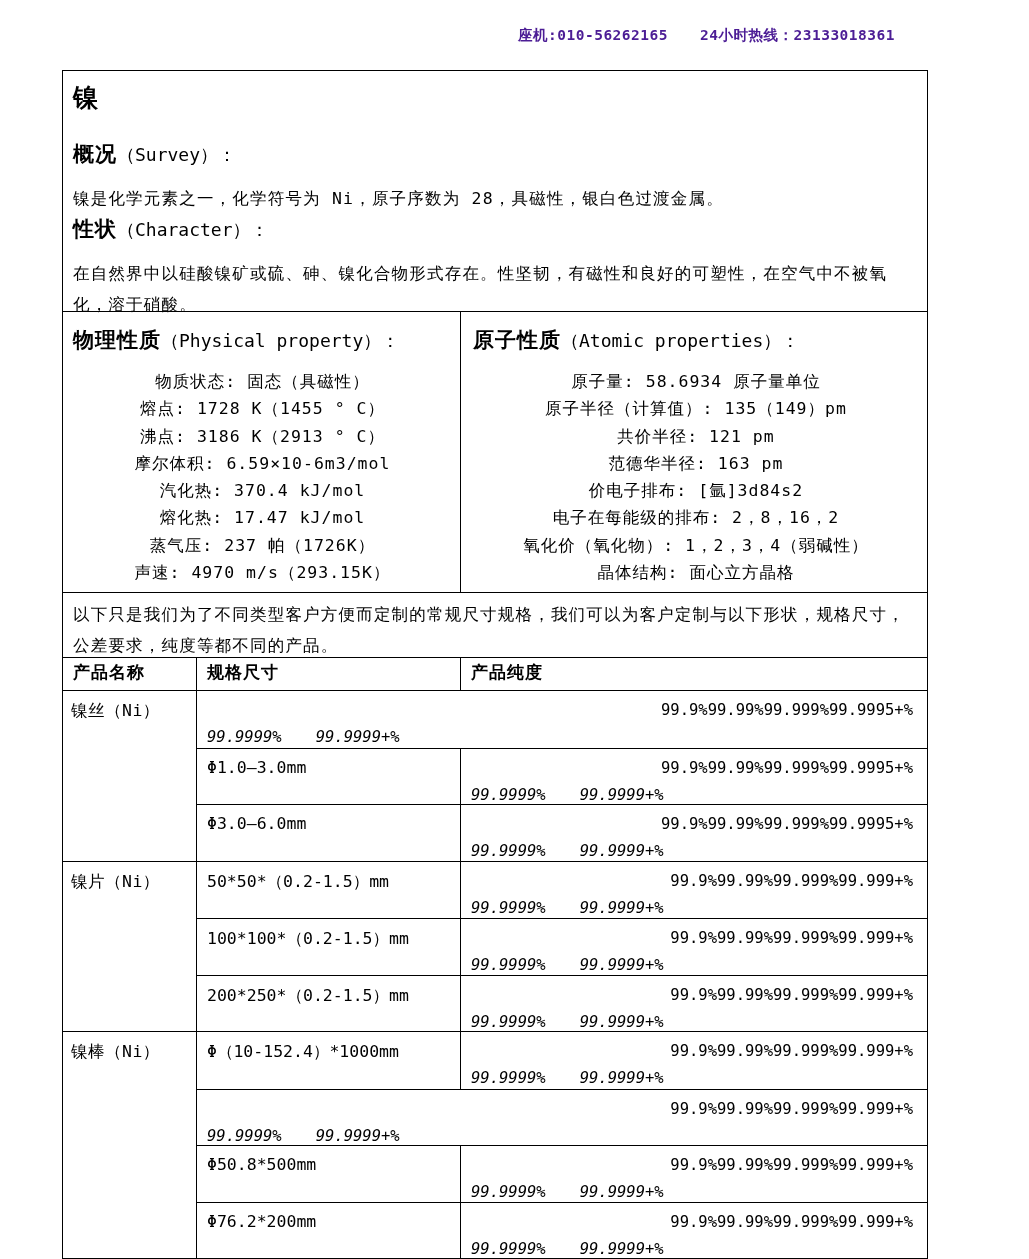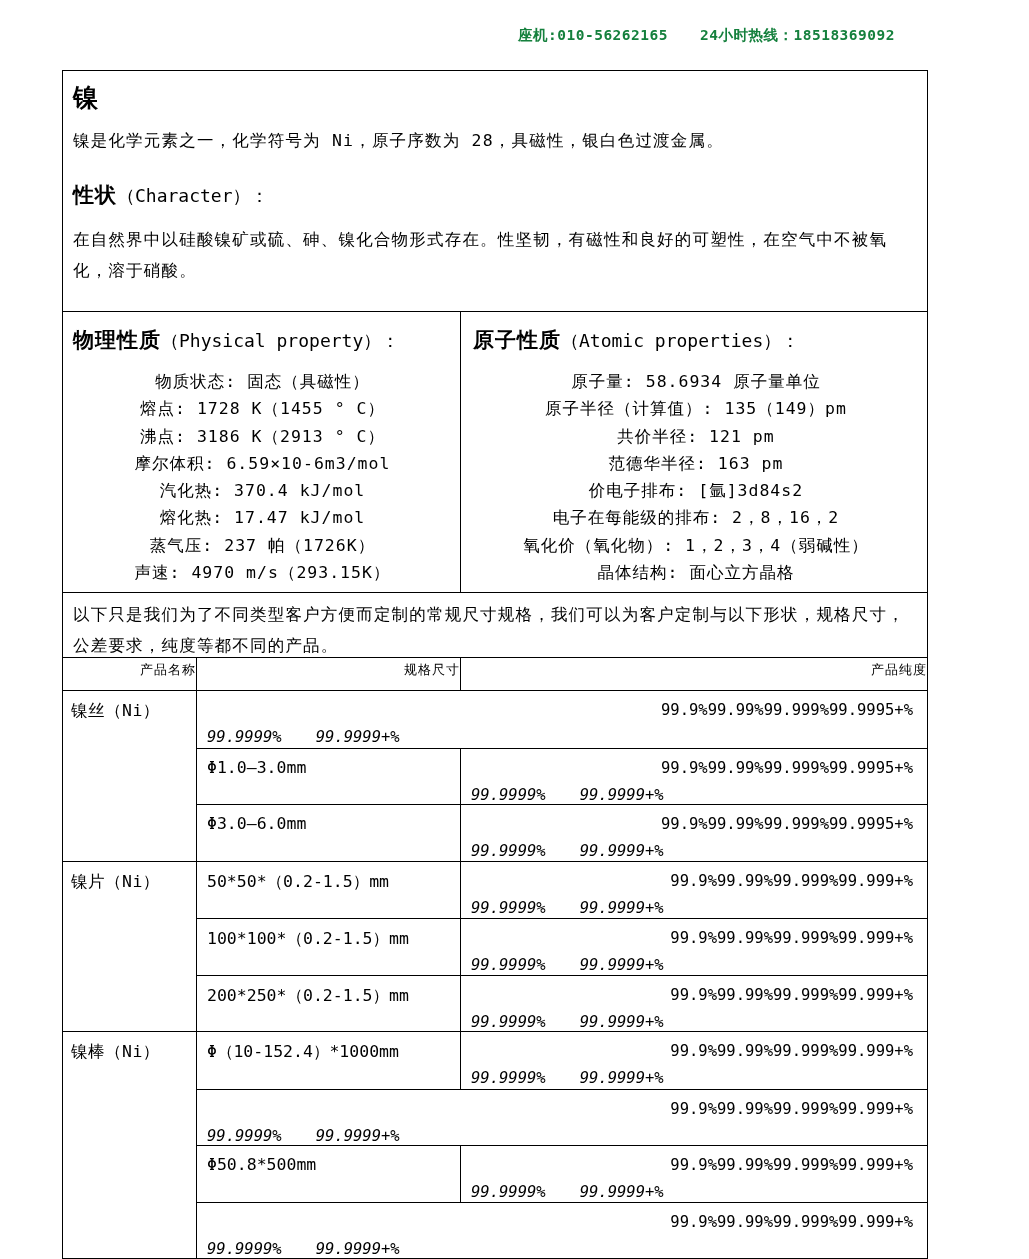--- a/index.html
+++ b/index.html
@@ -7,36 +7,36 @@
   body {
     position:relative;
     font-family:"DejaVu Sans Mono","DejaVu Sans",monospace;
     color:#000000;
   }
 
   
   .contact-bar {
     position:absolute; top:26px; right:134px;
     display:flex; gap:32px;
-    font-size:14.5px; font-weight:bold; color:#15803d;
+    font-size:14.5px; font-weight:bold; color:#4c1d95;
     letter-spacing:0.5px;
   }
 
   
   .doc {
     position:absolute; left:62px; top:70px;
     width:866px; height:1220px;
     border:1.5px solid #000;
     background:#fff;
   }
 
   
   .section-intro { height:241px; border-bottom:1.5px solid #000; padding:10px 14px 0 10px; }
   .page-title { font-size:25px; font-weight:bold; line-height:34px; letter-spacing:1px; }
-  .sec-heading { margin-top:24px; line-height:30px; white-space:nowrap; }
+  .sec-heading { line-height:30px; white-space:nowrap; }
   .sec-heading .zh { font-size:21px; font-weight:bold; letter-spacing:1px; }
   .sec-heading .en { font-size:18px; font-weight:normal; }
   .sec-para { margin-top:10px; font-size:16.5px; line-height:31px; letter-spacing:1.2px; }
   .sec-heading + .sec-para { margin-top:12px; }
   .section-intro .sec-heading:nth-of-type(2) { margin-top:24px; }
 
   
   .section-props { display:flex; height:281px; border-bottom:1.5px solid #000; }
   .props-col { padding:12px 8px 0 10px; }
   .props-left  { width:398px; border-right:1.5px solid #000; }
@@ -50,23 +50,22 @@
   
   .section-note {
     height:65px; border-bottom:1.5px solid #000;
     padding:6px 12px 0 10px;
     font-size:16.5px; line-height:31px; letter-spacing:1.2px;
   }
 
   
   .pt-header { display:flex; height:33px; border-bottom:1.5px solid #000; }
   .pt-header > div {
-    font-size:13px; font-weight:normal; letter-spacing:1px;
+    font-size:17px; font-weight:bold; letter-spacing:1px;
     padding:3px 0 0 10px;
-    text-align:right;
   }
   .pt-h-name { width:134px; border-right:1.5px solid #000; }
   .pt-h-size { width:264px; border-right:1.5px solid #000; }
   .pt-h-purity { flex:1; }
 
   .pt-group { display:flex; border-bottom:1.5px solid #000; }
   .pt-group:last-child { border-bottom:1.5px solid #000; }
   .pt-group-name {
     width:134px; border-right:1.5px solid #000;
     padding:9px 0 0 8px; font-size:16.5px; letter-spacing:0.5px; white-space:nowrap;
@@ -80,28 +79,31 @@
   }
   .pt-purity { flex:1; padding:8px 14px 0 10px; font-size:15.5px; }
   .purity-line1 { display:flex; justify-content:flex-end; line-height:22px; }
   .purity-line2 { display:flex; gap:34px; margin-top:5px; line-height:22px;font-style:italic; }
 </style>
 </head>
 <body>
 
 <div class="contact-bar">
   <span>座机:010-56262165</span>
-  <span>24小时热线：18518369092</span>
+  <span>24小时热线：23133018361</span>
 </div>
 
 <div class="doc">
 
   <div class="section-intro">
     <div class="page-title">镍</div>
 
+    <div class="sec-heading">
+      <span class="zh">概况</span><span class="en">（Survey）：</span>
+    </div>
     <div class="sec-para">镍是化学元素之一，化学符号为 Ni，原子序数为 28，具磁性，银白色过渡金属。</div>
 
     <div class="sec-heading">
       <span class="zh">性状</span><span class="en">（Character）：</span>
     </div>
     <div class="sec-para">在自然界中以硅酸镍矿或硫、砷、镍化合物形式存在。性坚韧，有磁性和良好的可塑性，在空气中不被氧化，溶于硝酸。</div>
   </div>
 
   <div class="section-props">
     <div class="props-col props-left">
@@ -285,20 +287,21 @@
                 <span class="purity-value">99.999%</span>
                 <span class="purity-value">99.999+%</span>
               </div>
               <div class="purity-line2">
                 <span class="purity-value">99.9999%</span>
                 <span class="purity-value">99.9999+%</span>
               </div>
             </div>
           </div>
           <div class="pt-spec-row">
+            <div class="pt-size">Φ76.2*200mm</div>
             <div class="pt-purity">
               <div class="purity-line1">
                 <span class="purity-value">99.9%</span>
                 <span class="purity-value">99.99%</span>
                 <span class="purity-value">99.999%</span>
                 <span class="purity-value">99.999+%</span>
               </div>
               <div class="purity-line2">
                 <span class="purity-value">99.9999%</span>
                 <span class="purity-value">99.9999+%</span>

